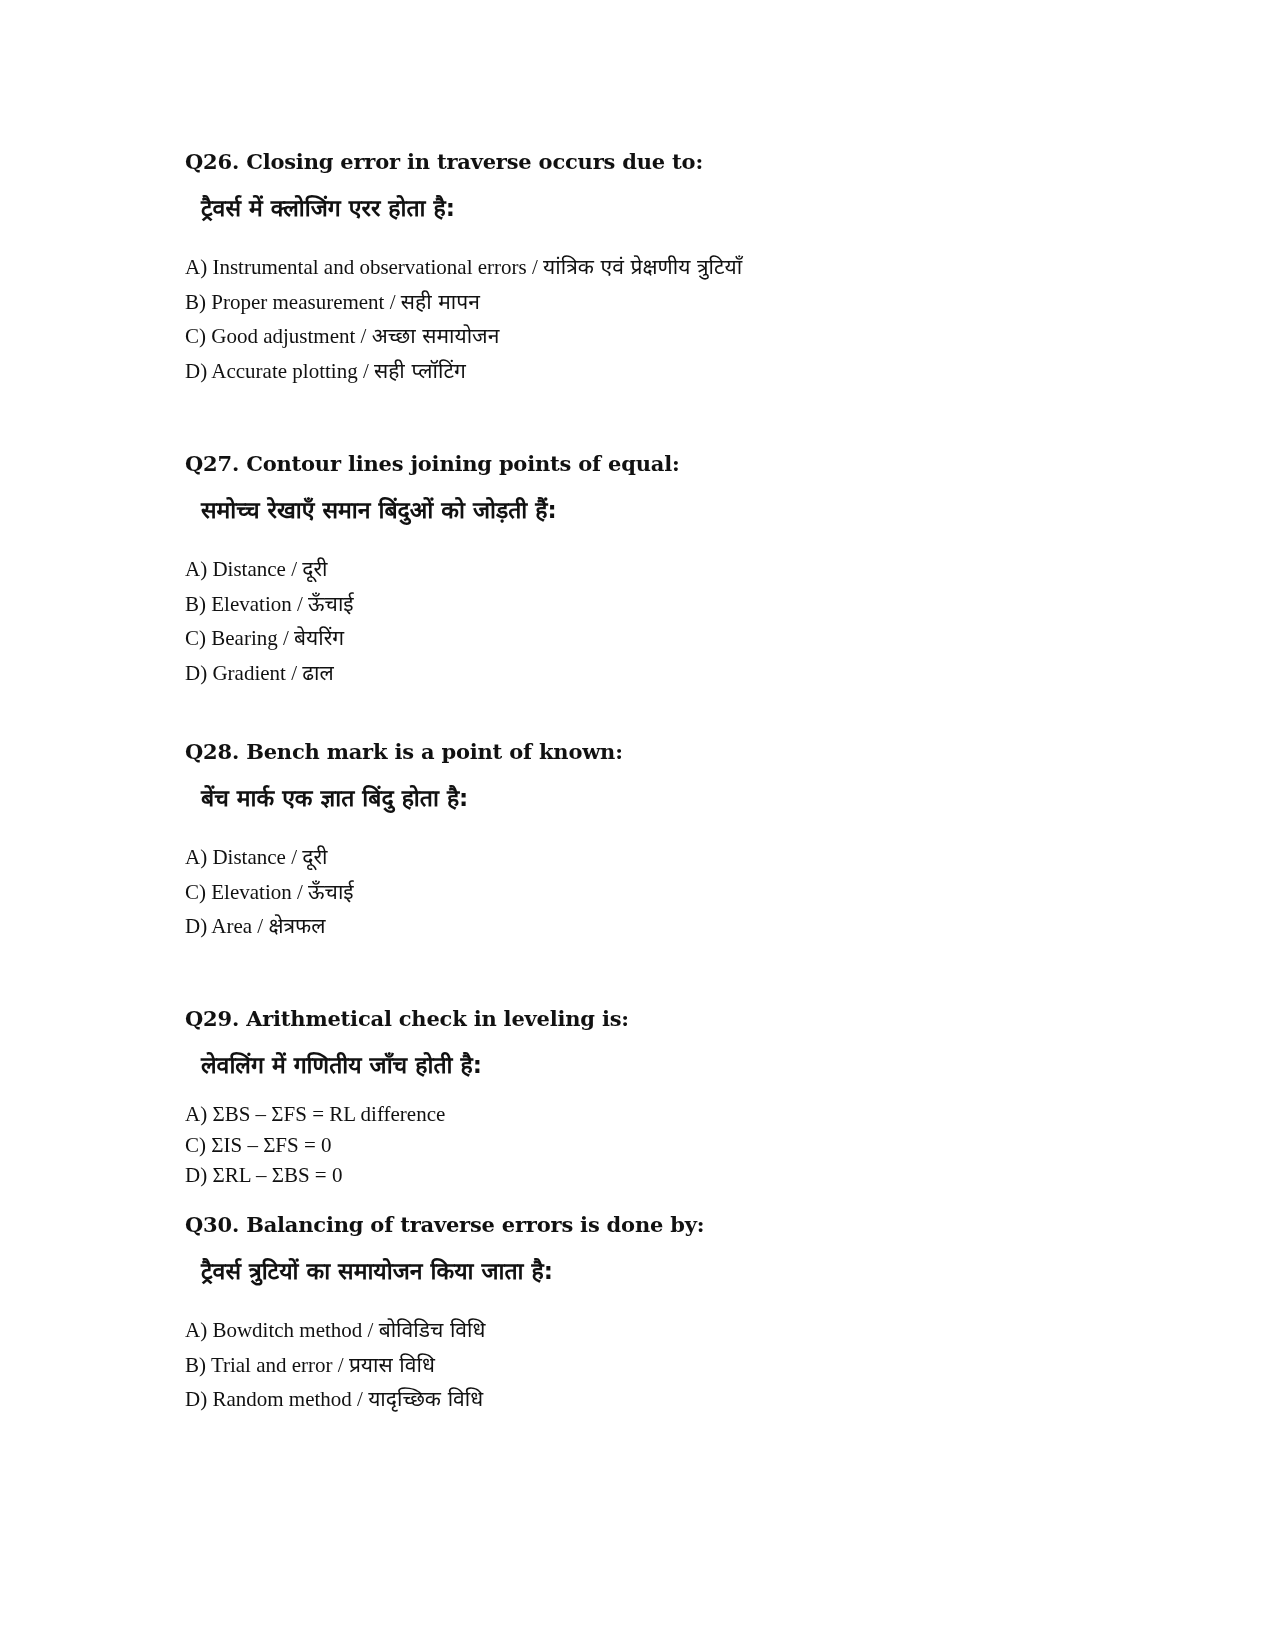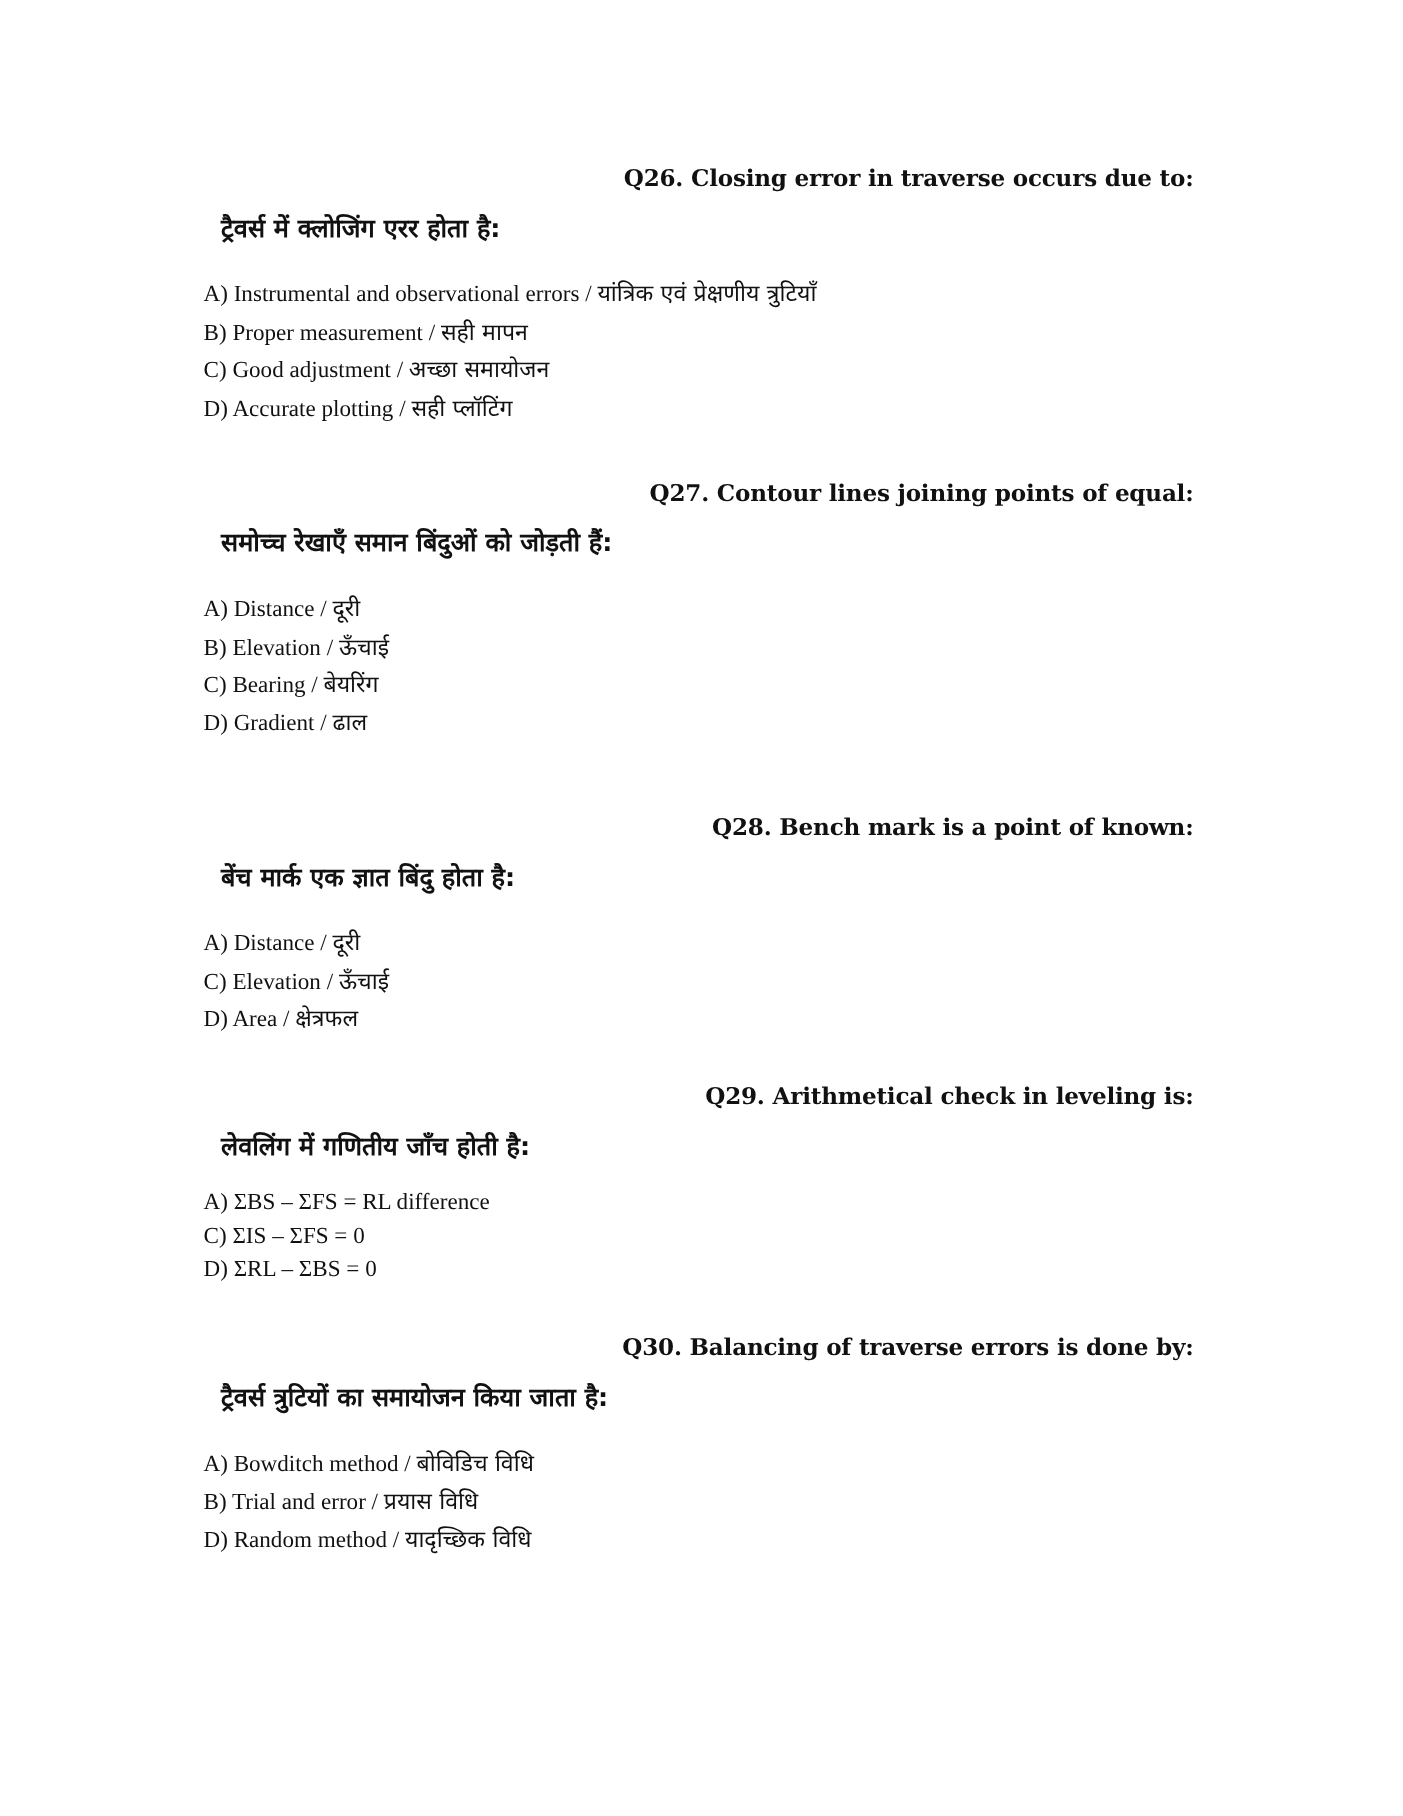--- a/index.html
+++ b/index.html
@@ -26,21 +26,20 @@
       width: 900px;
     }
     .q-title {
       font-family: "DejaVu Serif", "Liberation Serif", serif;
       font-weight: bold;
       font-size: 21px;
       line-height: 28px;
       margin: 0;
       white-space: nowrap;
       letter-spacing: -0.2px;
-      text-align: right;
     }
     .q-hindi {
       font-family: "DejaVu Sans", "Liberation Sans", sans-serif;
       font-weight: bold;
       font-size: 23px;
       line-height: 32px;
       margin: 16px;
       white-space: nowrap;
     }
     .options {
@@ -72,42 +71,42 @@
     <p class="q-title">Q26. Closing error in traverse occurs due to:</p>
     <p class="q-hindi">ट्रैवर्स में क्लोजिंग एरर होता है:</p>
     <ul class="options opts-tall">
       <li class="option"><span>A)</span> <span>Instrumental and observational errors</span><span> / </span><span class="hi">यांत्रिक एवं प्रेक्षणीय त्रुटियाँ</span></li>
       <li class="option"><span>B)</span> <span>Proper measurement</span><span> / </span><span class="hi">सही मापन</span></li>
       <li class="option"><span>C)</span> <span>Good adjustment</span><span> / </span><span class="hi">अच्छा समायोजन</span></li>
       <li class="option"><span>D)</span> <span>Accurate plotting</span><span> / </span><span class="hi">सही प्लॉटिंग</span></li>
     </ul>
   </section>
 
-  <section class="question" style="top:434px;">
+  <section class="question" style="top:450px;">
     <p class="q-title">Q27. Contour lines joining points of equal:</p>
     <p class="q-hindi">समोच्च रेखाएँ समान बिंदुओं को जोड़ती हैं:</p>
     <ul class="options opts-tall">
       <li class="option"><span>A)</span> <span>Distance</span><span> / </span><span class="hi">दूरी</span></li>
       <li class="option"><span>B)</span> <span>Elevation</span><span> / </span><span class="hi">ऊँचाई</span></li>
       <li class="option"><span>C)</span> <span>Bearing</span><span> / </span><span class="hi">बेयरिंग</span></li>
       <li class="option"><span>D)</span> <span>Gradient</span><span> / </span><span class="hi">ढाल</span></li>
     </ul>
   </section>
 
   <section class="question" style="top:738px;">
     <p class="q-title">Q28. Bench mark is a point of known:</p>
     <p class="q-hindi">बेंच मार्क एक ज्ञात बिंदु होता है:</p>
     <ul class="options opts-tall">
       <li class="option"><span>A)</span> <span>Distance</span><span> / </span><span class="hi">दूरी</span></li>
       <li class="option"><span>C)</span> <span>Elevation</span><span> / </span><span class="hi">ऊँचाई</span></li>
       <li class="option"><span>D)</span> <span>Area</span><span> / </span><span class="hi">क्षेत्रफल</span></li>
     </ul>
   </section>
 
-  <section class="question" style="top:983px;">
+  <section class="question" style="top:1005px;">
     <p class="q-title">Q29. Arithmetical check in leveling is:</p>
     <p class="q-hindi">लेवलिंग में गणितीय जाँच होती है:</p>
     <ul class="options opts-short">
       <li class="option"><span>A)</span> <span>ΣBS – ΣFS = RL difference</span></li>
       <li class="option"><span>C)</span> <span>ΣIS – ΣFS = 0</span></li>
       <li class="option"><span>D)</span> <span>ΣRL – ΣBS = 0</span></li>
     </ul>
   </section>
 
   <section class="question" style="top:1211px;">

